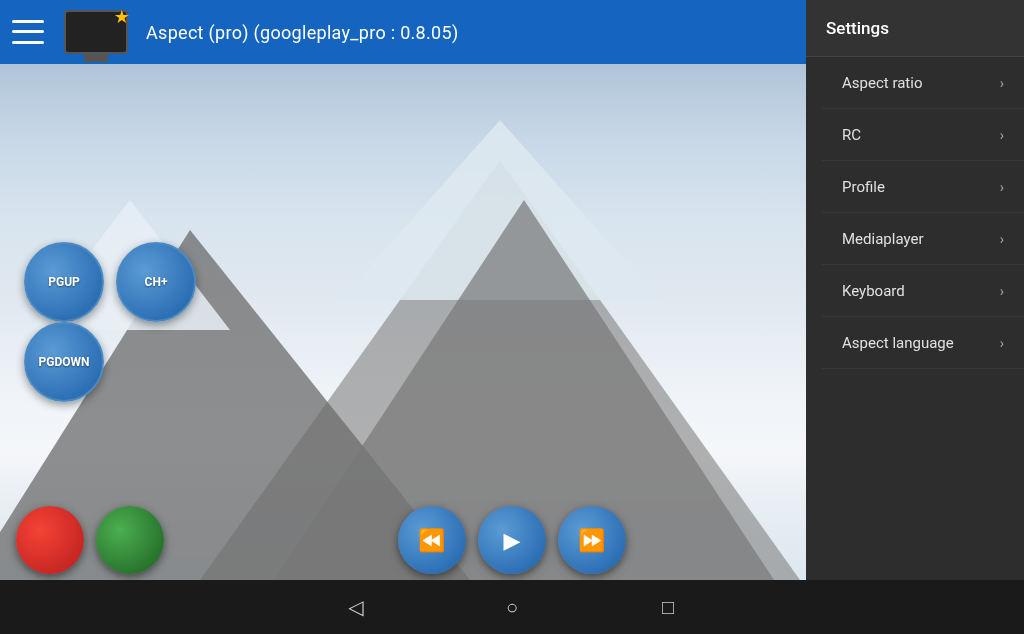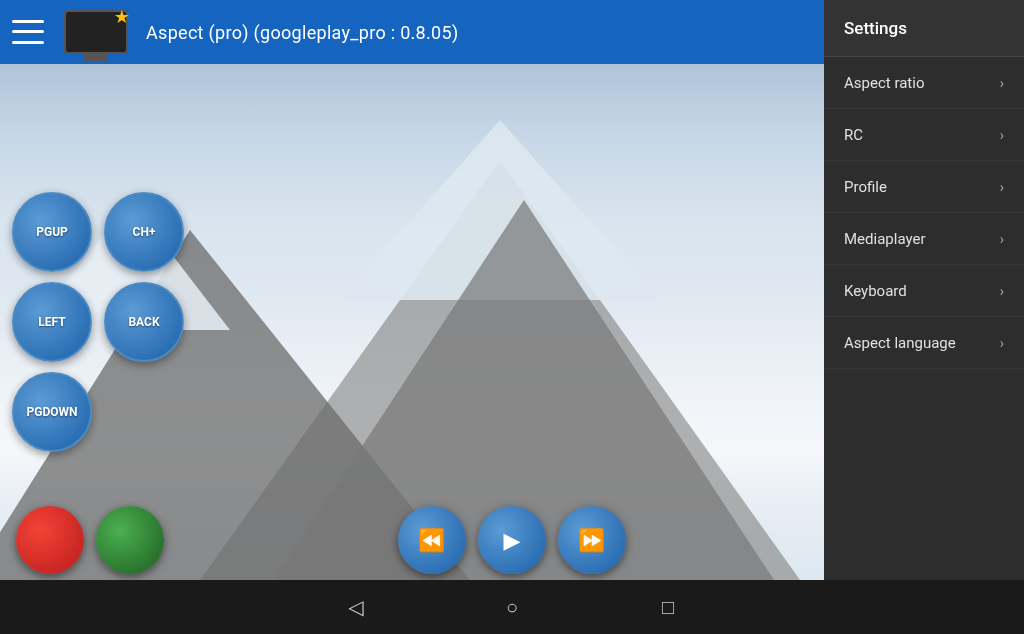--- a/index.html
+++ b/index.html
@@ -164,22 +164,21 @@
 
     
     #controls {
       position: absolute;
       top: 64px;
       left: 0;
       bottom: 54px;
       display: flex;
       flex-direction: column;
       justify-content: center;
-      padding: 12px;
-      gap: 10px;
+      padding: 24px;
       z-index: 5;
     }
     .ctrl-row {
       display: flex;
       gap: 12px;
     }
     .ctrl-btn {
       width: 80px;
       height: 80px;
       border-radius: 50%;
@@ -268,21 +267,21 @@
       justify-content: center;
       width: 36px;
       height: 36px;
     }
 
     
     #settings-menu {
       position: absolute;
       top: 0;
       right: 0;
-      width: 200px;
+      width: 218px;
       background: #2d2d2d;
       z-index: 20;
       bottom: 54px;
     }
     .menu-header {
       padding: 18px 20px;
       color: #fff;
       font-size: 17px;
       font-weight: 500;
       background: #333;
@@ -291,20 +290,21 @@
     .menu-item {
       display: flex;
       align-items: center;
       justify-content: space-between;
       padding: 16px 20px;
       color: #e0e0e0;
       font-size: 15px;
       cursor: pointer;
       border-bottom: 1px solid #383838;
       min-height: 52px;
+      margin-left: 16px;
     }
     .menu-item .chevron {
       color: #aaa;
       font-size: 14px;
     }
   </style>
 </head>
 <body>
 
 <div id="header">
@@ -329,24 +329,20 @@
     <div class="mountain-right"></div>
   </div>
 </div>
 
 <div id="controls">
   <div class="ctrl-row">
     <div class="ctrl-btn">PGUP</div>
     <div class="ctrl-btn">CH+</div>
   </div>
   <div class="ctrl-row">
-    <div class="ctrl-btn">LEFT</div>
-    <div class="ctrl-btn">BACK</div>
-  </div>
-  <div class="ctrl-row">
     <div class="ctrl-btn">PGDOWN</div>
   </div>
 </div>
 
 <div id="media-controls">
   <div class="media-left">
     <div class="circle-btn btn-red"></div>
     <div class="circle-btn btn-green"></div>
   </div>
   <div class="media-center">

